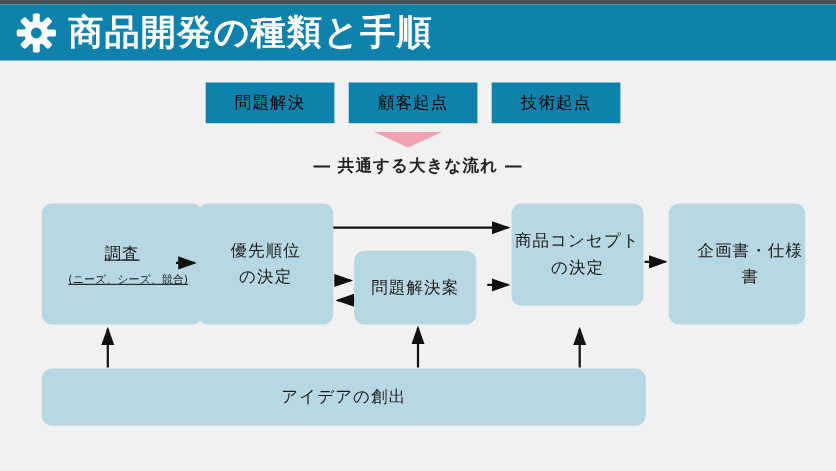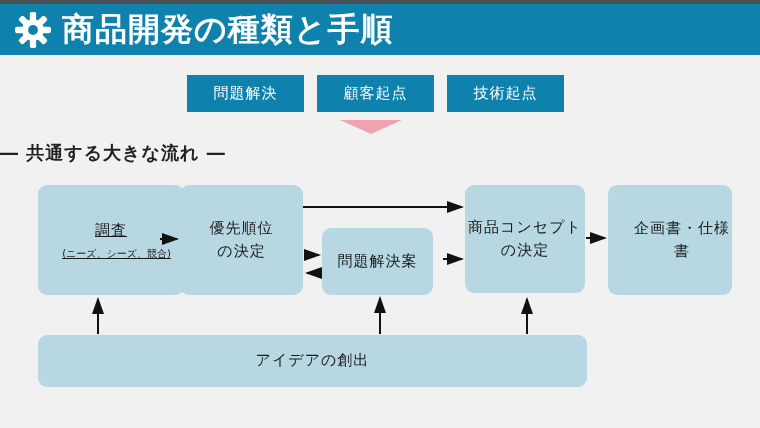--- a/index.html
+++ b/index.html
@@ -12,43 +12,43 @@
   .header{
     position:absolute;top:4px;left:0;width:760px;height:51px;background:#0e82ad;
     display:flex;align-items:center;padding-left:15px;box-sizing:border-box;
   }
   .gear{width:36px;height:36px;margin-right:11px;flex:0 0 auto;}
   .title{color:#ffffff;font-size:32px;font-weight:bold;letter-spacing:1px;white-space:nowrap;}
   .btn-row{
     position:absolute;top:75px;left:187px;display:flex;gap:13px;
   }
   .type-btn{
-    width:117px;height:37px;background:#0e82ad;color:#ffffff;font-size:15px;
+    width:117px;height:37px;background:#0e82ad;color:#000000;font-size:15px;
     display:flex;align-items:center;justify-content:center;letter-spacing:1px;
   }
   .down-triangle{
     position:absolute;top:120px;left:340px;width:0;height:0;
     border-left:31px solid transparent;border-right:31px solid transparent;
     border-top:14px solid #f0a2b0;
   }
   .flow-label{
-    position:absolute;top:141px;left:0;width:760px;text-align:left;
-    font-size:18px;font-weight:600;color:#222222;letter-spacing:1px;
+    position:absolute;top:141px;left:0;width:760px;text-align:center;
+    font-size:15px;font-weight:600;color:#222222;letter-spacing:1px;
   }
   .box{
     position:absolute;background:#b7d8e2;border-radius:9px;color:#1a1a1a;
     display:flex;flex-direction:column;align-items:center;justify-content:center;
     text-align:center;box-sizing:border-box;
   }
   .box .main{font-size:15px;line-height:1.55;white-space:pre-line;letter-spacing:1px;}
   .box .sub{font-size:10px;margin-top:5px;letter-spacing:0;margin-left:11px;}
   .box-survey{left:38px;top:185px;width:146px;height:110px;text-decoration:underline;}
   .box-priority{left:180px;top:185px;width:123px;height:110px;}
   .box-solution{left:322px;top:228px;width:111px;height:67px;justify-content:center;}
-  .box-concept{left:465px;top:185px;width:120px;height:108px;}
+  .box-concept{left:465px;top:185px;width:120px;height:93px;}
   .box-document{left:608px;top:185px;width:124px;height:110px;padding-left:24px;}
   .box-idea{left:38px;top:335px;width:549px;height:52px;}
   .arrow-layer{position:absolute;top:0;left:0;width:760px;height:428px;pointer-events:none;}
 </style>
 </head>
 <body>
 
 <div class="slide">
 
   <div class="topstrip"></div>

